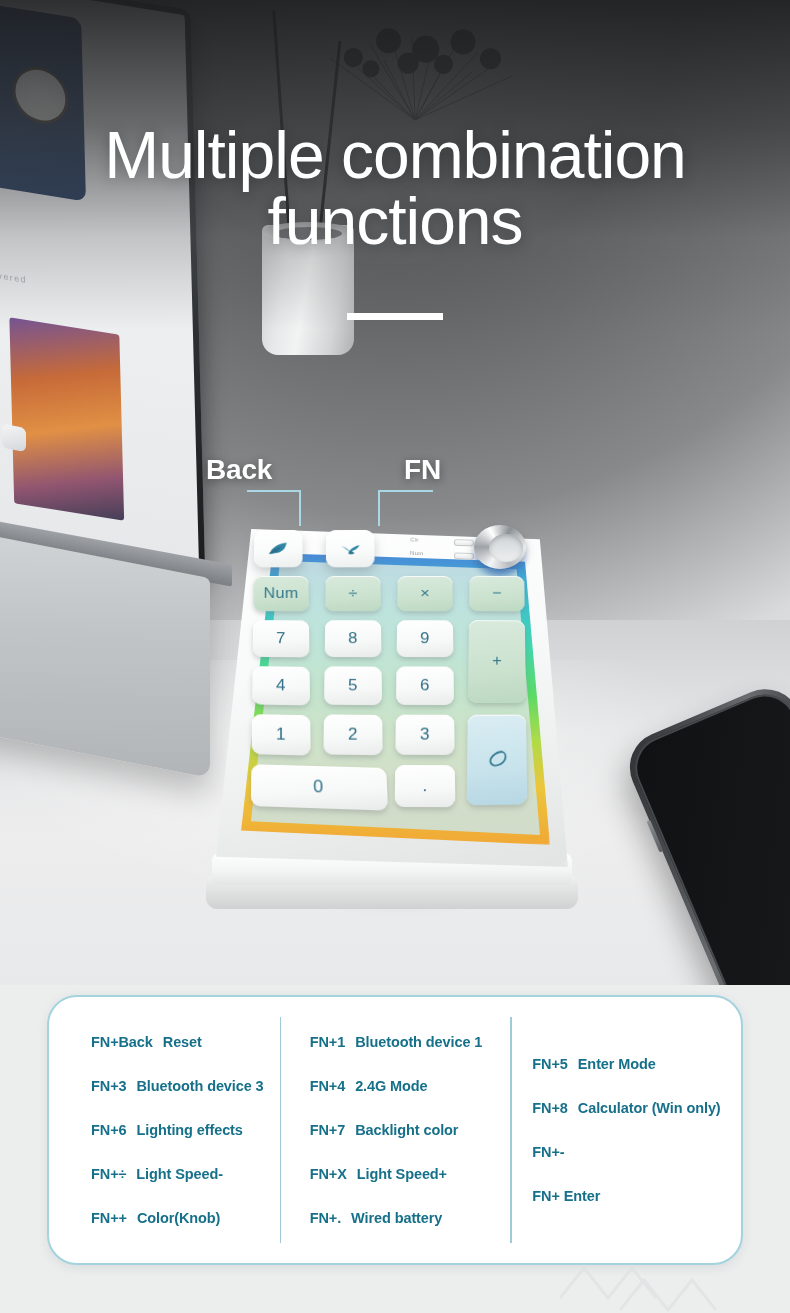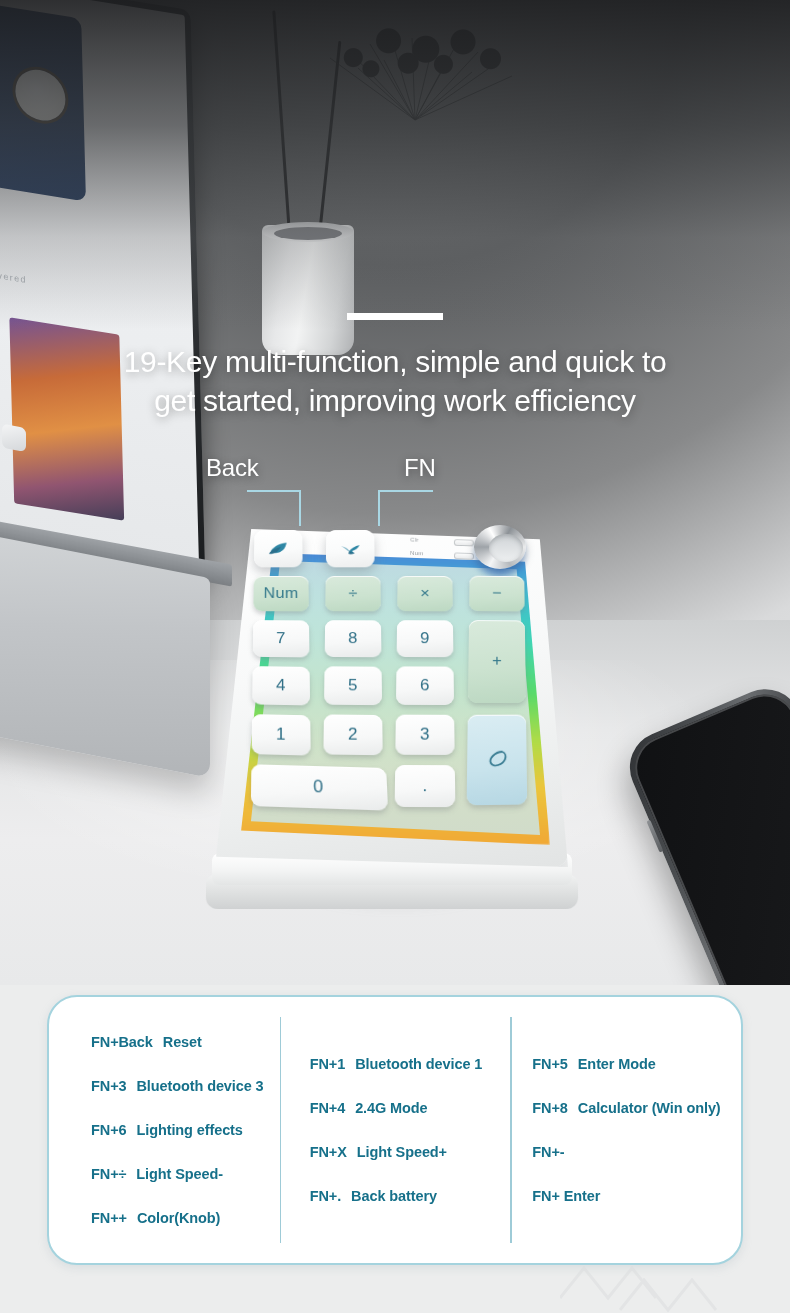--- a/index.html
+++ b/index.html
@@ -160,21 +160,21 @@
     position:absolute; left:0; top:342px; width:790px;
     text-align:center; color:#ffffff;
     font-size:30px; line-height:1.30; font-weight:400;
     letter-spacing:-.3px;
     text-shadow:0 2px 10px rgba(0,0,0,.34);
   }
   .subtitle span { display:block; }
 
   
   .callout-label {
-    position:absolute; color:#ffffff; font-size:24px; font-weight:400;
+    position:absolute; color:#ffffff; font-size:28px; font-weight:700;
     letter-spacing:-.2px; text-shadow:0 2px 8px rgba(0,0,0,.40);
   }
   .cl-back { left:206px; top:454px; }
   .cl-fn   { left:404px; top:454px; }
   .leader { position:absolute; background:#a9d7e4; }
   .leader.h { height:1.5px; }
   .leader.v { width:1.5px; }
   .lb-h { left:247px; top:490px; width:53px; }
   .lb-v { left:299px; top:490px; height:36px; }
   .lf-h { left:378px; top:490px; width:55px; }
@@ -385,25 +385,25 @@
 
   <div class="phone">
     <div class="phone-body">
       <div class="phone-rim"></div>
     </div>
     <div class="phone-btn"></div>
   </div>
 
   <div class="hero-top-dark"></div>
 
+  <div class="title">
+    <span>Multiple combination</span>
+    <span class="l2">functions</span>
+  </div>
   <div class="rule"></div>
-  <div class="subtitle">
-    <span>19-Key multi-function, simple and quick to</span>
-    <span>get started, improving work efficiency</span>
-  </div>
 
   <div class="callout-label cl-back">Back</div>
   <div class="leader h lb-h"></div>
   <div class="leader v lb-v"></div>
 
   <div class="callout-label cl-fn">FN</div>
   <div class="leader h lf-h"></div>
   <div class="leader v lf-v"></div>
 
   <div class="keypad">
@@ -512,26 +512,30 @@
     <div class="lg-col c2-col">
       <div class="lg-row">
         <span class="lg-combo">FN+1</span>
         <span class="lg-desc">Bluetooth device 1</span>
       </div>
       <div class="lg-row">
         <span class="lg-combo">FN+4</span>
         <span class="lg-desc">2.4G Mode</span>
       </div>
       <div class="lg-row">
+        <span class="lg-combo">FN+7</span>
+        <span class="lg-desc">Backlight color</span>
+      </div>
+      <div class="lg-row">
         <span class="lg-combo">FN+X</span>
         <span class="lg-desc">Light Speed+</span>
       </div>
       <div class="lg-row">
         <span class="lg-combo">FN+.</span>
-        <span class="lg-desc">Back battery</span>
+        <span class="lg-desc">Wired battery</span>
       </div>
     </div>
 
     <div class="lg-col c3-col">
       <div class="lg-row">
         <span class="lg-combo">FN+5</span>
         <span class="lg-desc">Enter Mode</span>
       </div>
       <div class="lg-row">
         <span class="lg-combo">FN+8</span>

